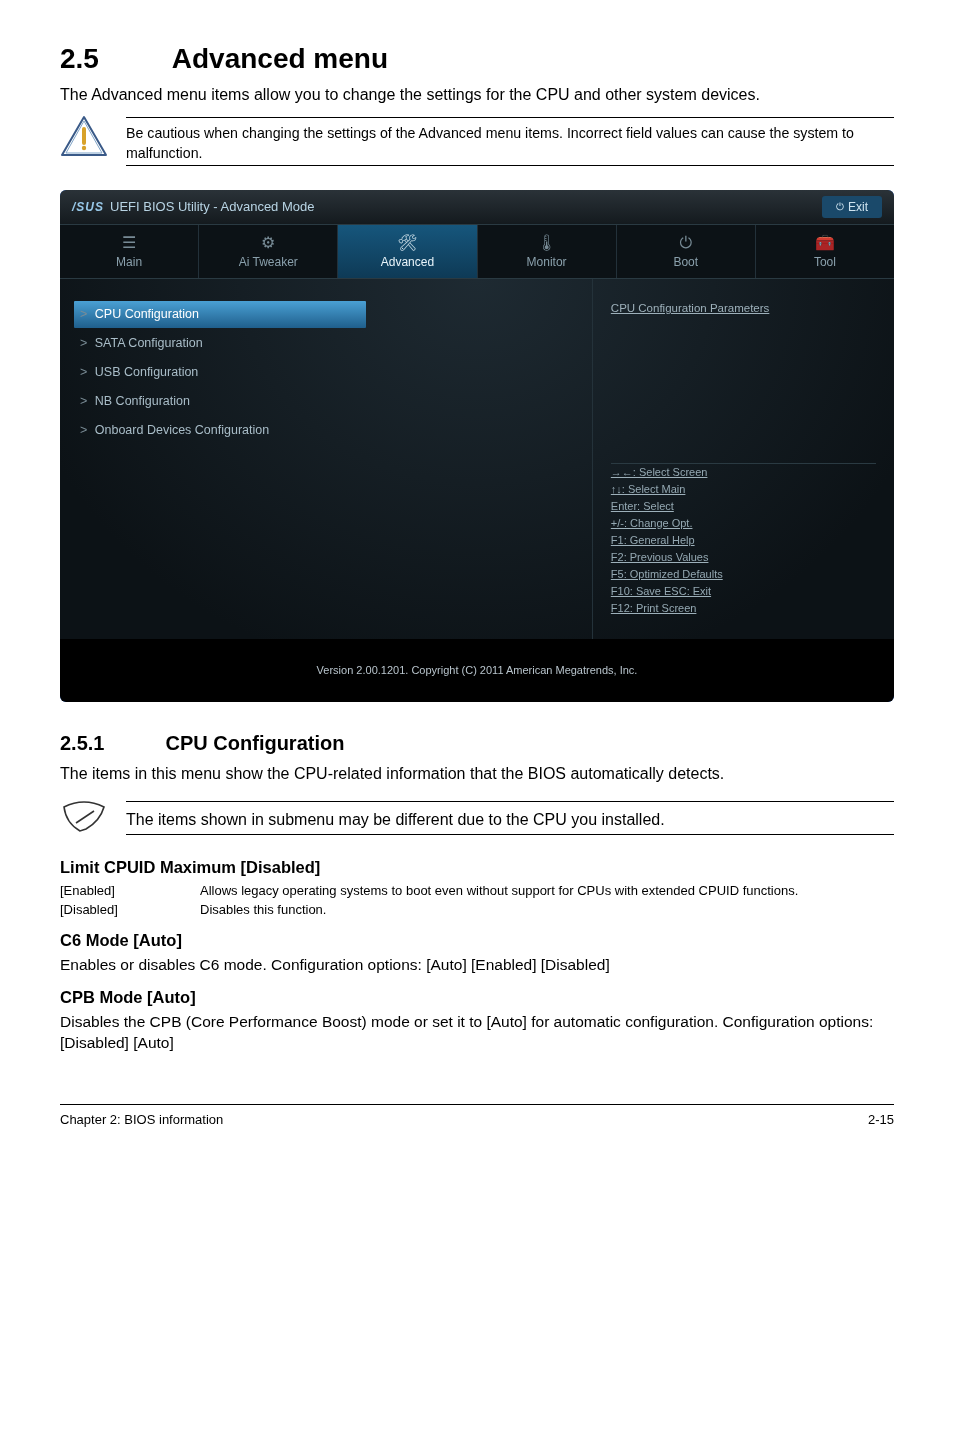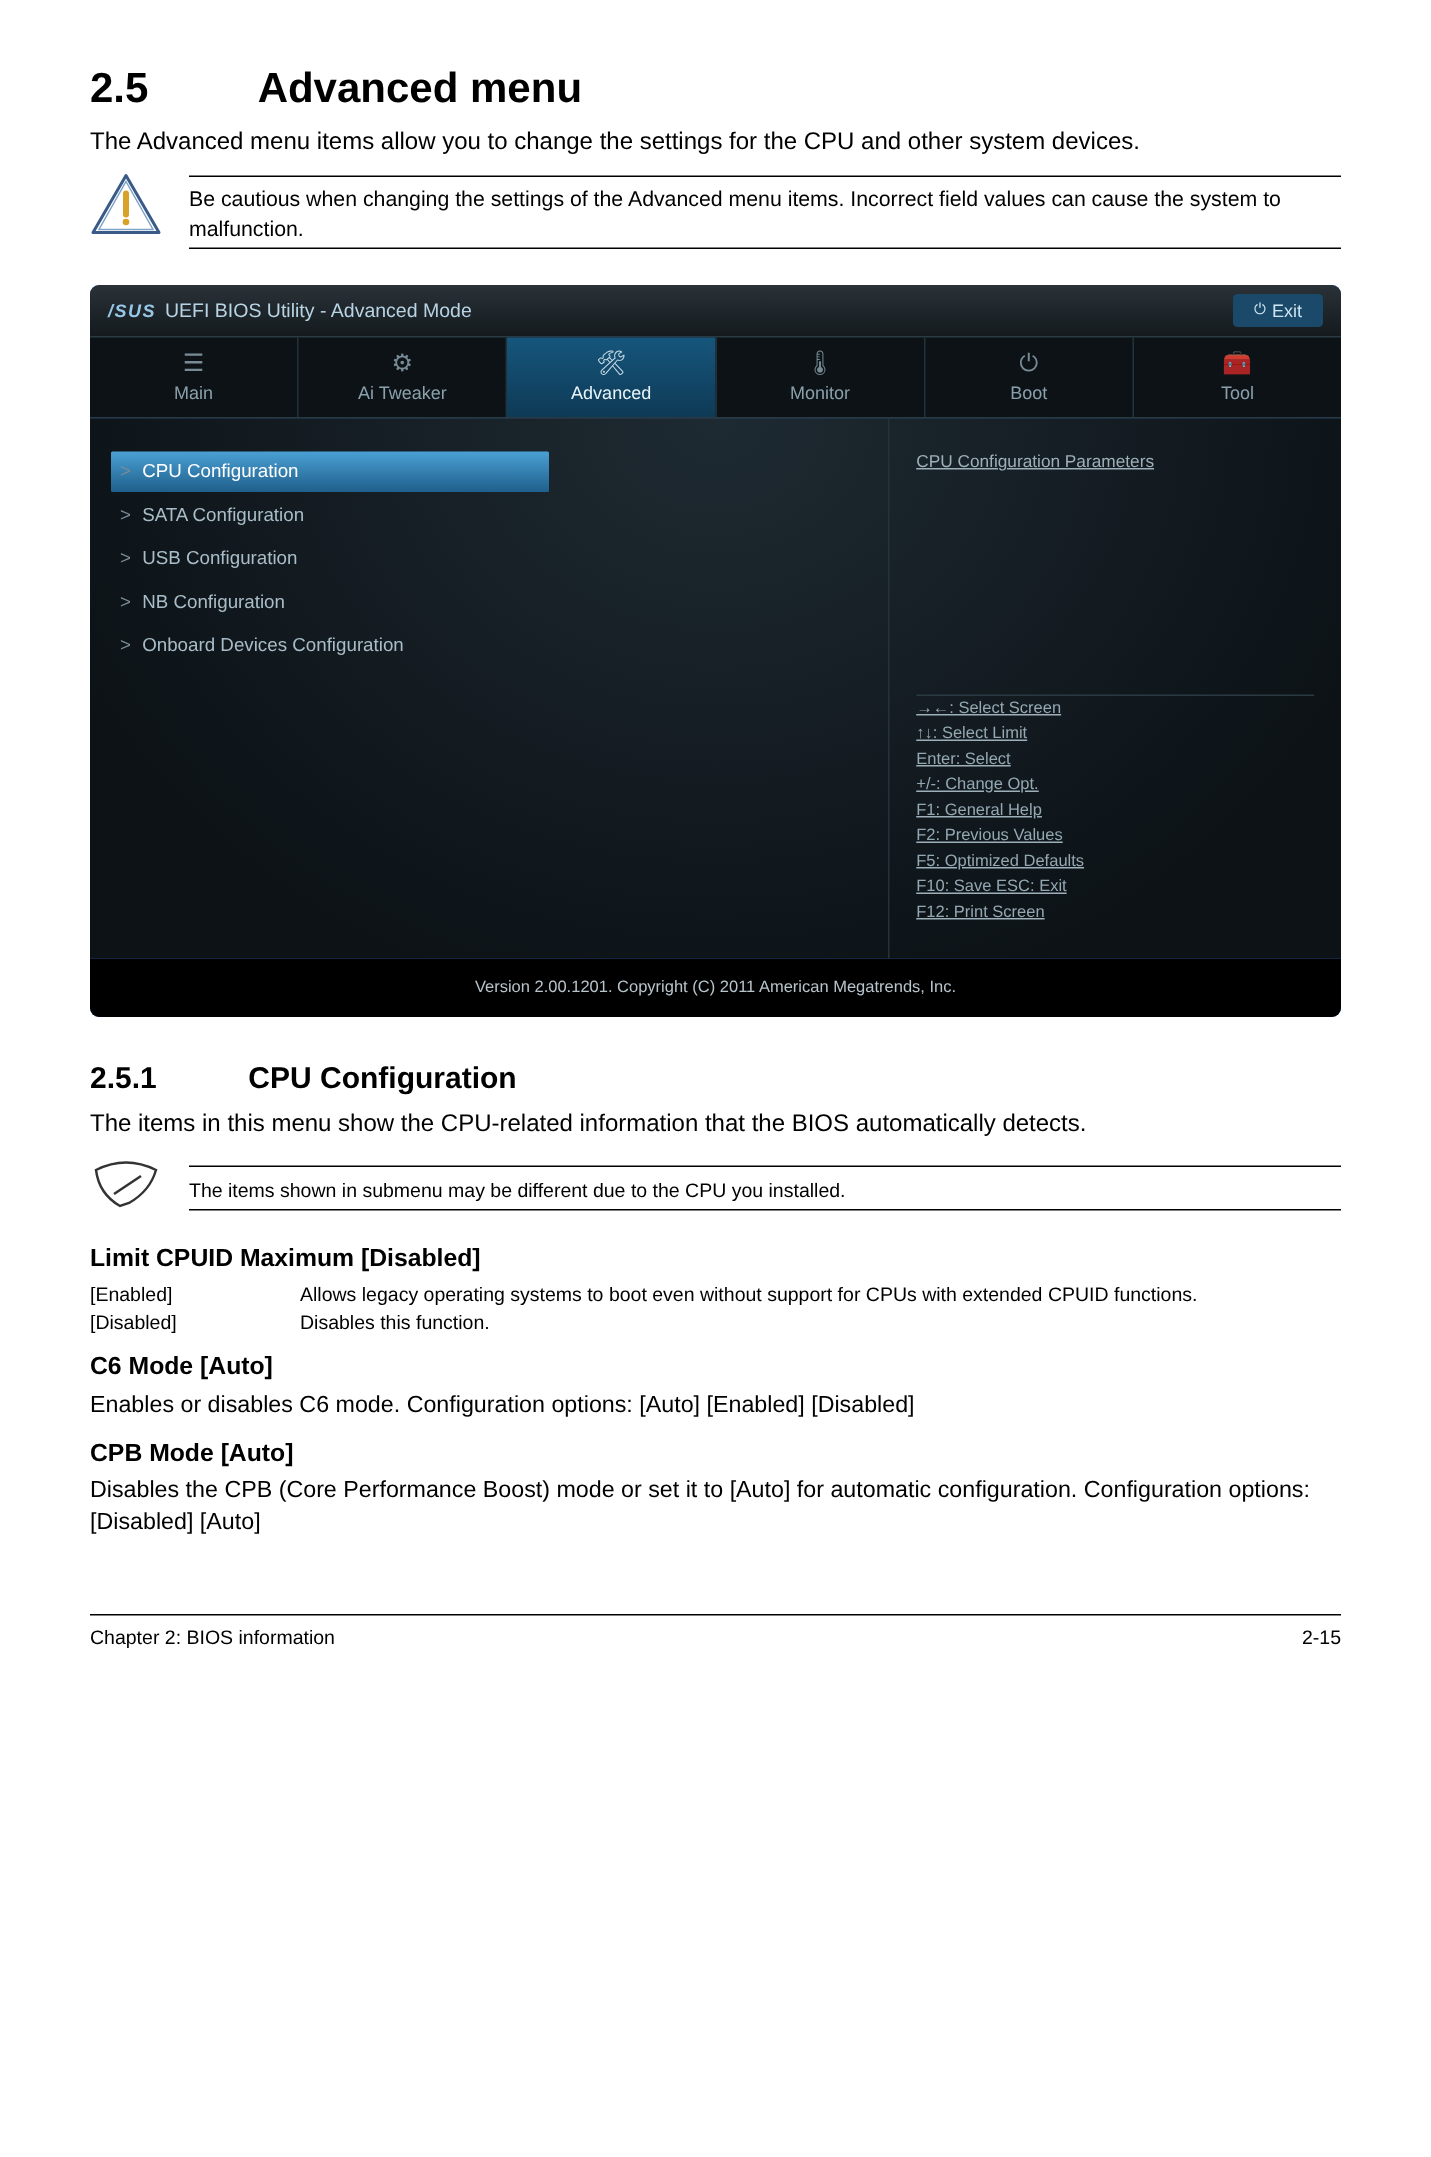--- a/index.html
+++ b/index.html
@@ -35,29 +35,29 @@
   .bios-tab:last-child { border-right: none; }
   .bios-tab.active { background: linear-gradient(#16567c, #0e3a56); color: #e8f4fa; }
   .bios-tab .icon { font-size: 16px; line-height: 16px; opacity: .85; display:block; margin-bottom:3px; }
   .bios-body { display: flex; min-height: 360px; background: radial-gradient(ellipse at top, #1e2a32 0%, #0c1216 80%); }
   .bios-left { flex: 1.9; padding: 22px 14px; }
   .bios-right { flex: 1; padding: 22px 18px; border-left: 1px solid #24323a; font-size: 11.5px; color: #9db0ba; display:flex; flex-direction:column;text-decoration:underline; }
   .menu-item { padding: 5px 6px; margin-bottom: 2px; color: #a9bdc8; font-size: 12.5px; }
   .menu-item .chev { color:#7a8c96; margin-right:4px; }
   .menu-item.selected { background: linear-gradient(#4aa0d4, #1f5f8c); color: #fff; width: 58%; border-radius:1px; }
   .help-keys { margin-top: auto; border-top: 1px solid #2a3a42; font-size: 11px; color: #94a8b2; line-height: 1.55; }
-  .bios-footer { background: #000; text-align: center; color: #b8c4cc; font-size: 11px; padding: 12px; }
+  .bios-footer { background: #000; text-align: center; color: #b8c4cc; font-size: 11px; padding: 24px; }
 
   
   h2.subsection { font-size: 20px; font-weight: bold; margin: 6px 0 6px 0; }
   h2.subsection .num { display:inline-block; width:100px; }
   .note-row { display:flex; align-items:center; gap:18px; margin: 12px 0 14px 0; }
   .note-row .lines { flex:1; }
   .note-row .lines hr { border:none; border-top:1px solid #000; margin: 4px 0 7px 0; }
-  .note-row .lines p { font-size: 13px; }
+  .note-row .lines p { font-size: 16px; }
   h3.opt { font-size: 16.5px; font-weight: bold; margin: 10px 0 4px 0; }
   .kv { display:flex; margin: 1px 0; font-size:13px; }
   .kv .k { width: 140px; flex-shrink:0; }
   .kv .v { flex:1; }
   p.opt-desc { font-size:15.5px; margin-bottom: 2px; }
 
   .footer { border-top: 1px solid #000; margin-top: 50px; padding-top: 6px; display:flex; justify-content:space-between; font-size: 13px; color:#000; }
 </style>
 </head>
 <body>
@@ -110,21 +110,21 @@
         <div class="menu-item selected"><span class="chev">&gt;</span><span> CPU Configuration</span></div>
         <div class="menu-item"><span class="chev">&gt;</span><span> SATA Configuration</span></div>
         <div class="menu-item"><span class="chev">&gt;</span><span> USB Configuration</span></div>
         <div class="menu-item"><span class="chev">&gt;</span><span> NB Configuration</span></div>
         <div class="menu-item"><span class="chev">&gt;</span><span> Onboard Devices Configuration</span></div>
       </div>
     <div class="bios-right">
       <div>CPU Configuration Parameters</div>
       <div class="help-keys" id="help-keys">
           <div>→←: Select Screen</div>
-          <div>↑↓: Select Limit</div>
+          <div>↑↓: Select Main</div>
           <div>Enter: Select</div>
           <div>+/-: Change Opt.</div>
           <div>F1: General Help</div>
           <div>F2: Previous Values</div>
           <div>F5: Optimized Defaults</div>
           <div>F10: Save   ESC: Exit</div>
           <div>F12: Print Screen</div>
         </div>
     </div>
   </div>

